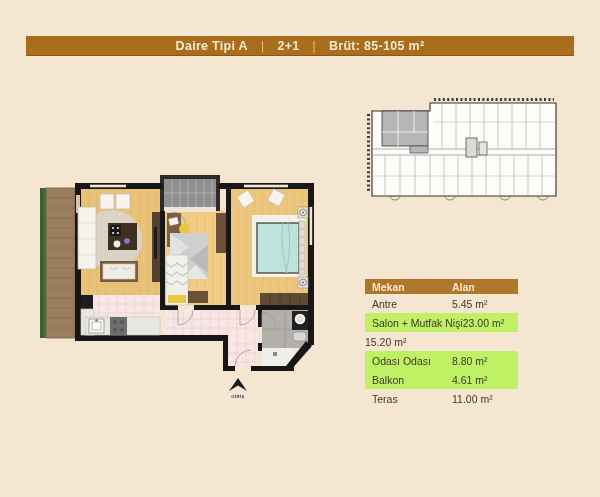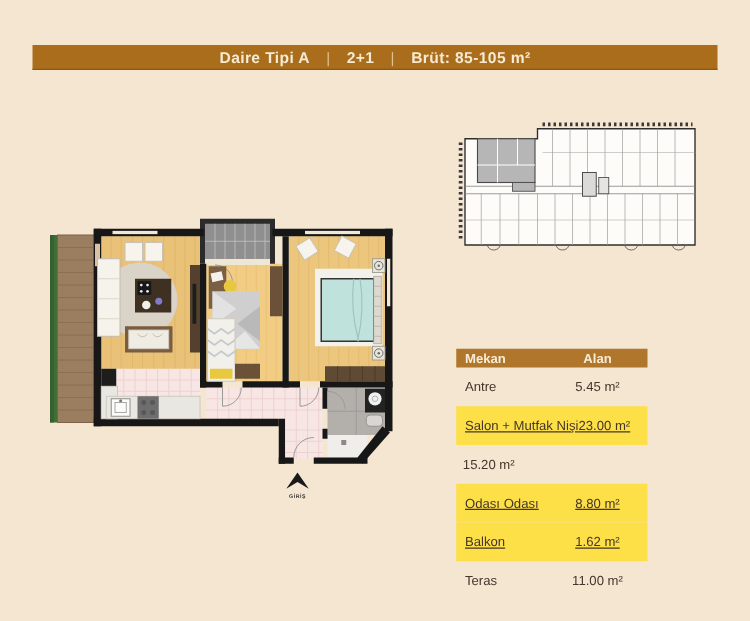--- a/index.html
+++ b/index.html
@@ -18,24 +18,24 @@
   .banner .sep{color:#e2c globalization;color:#e0c291;font-weight:normal;font-size:12px;}
   
   .area-table{
     position:absolute;left:365px;top:279px;width:153px;
     font-size:10.5px;color:#46352a;
   }
   .area-table .thead{
     background:#b0762c;color:#f7ecd8;font-weight:bold;
     height:15px;display:flex;align-items:center;
   }
-  .trow{height:31px;display:flex;align-items:center;}
-  .trow.alt{background:#fde047;text-decoration:underline;}
+  .trow{height:19px;display:flex;align-items:center;}
+  .trow.alt{background:#bef264;}
   .cell.room{flex:1;padding-left:7px;white-space:nowrap;}
-  .cell.area{width:52px;text-align:center;padding-right:14px;white-space:nowrap;}
+  .cell.area{width:52px;text-align:left;padding-right:14px;white-space:nowrap;}
   svg{position:absolute;display:block;}
   #floorplan{left:30px;top:155px;}
   #keyplan{left:360px;top:92px;}
 </style>
 </head>
 <body>
 
 <div class="banner">
   <span>Daire Tipi A</span>
   <span class="sep">|</span>
@@ -243,19 +243,19 @@
   </div>
   <div class="trow">
     <span class="cell area">15.20 m²</span>
   </div>
   <div class="trow alt">
     <span class="cell room">Odası Odası</span>
     <span class="cell area">8.80 m²</span>
   </div>
   <div class="trow alt">
     <span class="cell room">Balkon</span>
-    <span class="cell area">1.62 m²</span>
+    <span class="cell area">4.61 m²</span>
   </div>
   <div class="trow">
     <span class="cell room">Teras</span>
     <span class="cell area">11.00 m²</span>
   </div>
 </div>
 
 </body></html>

